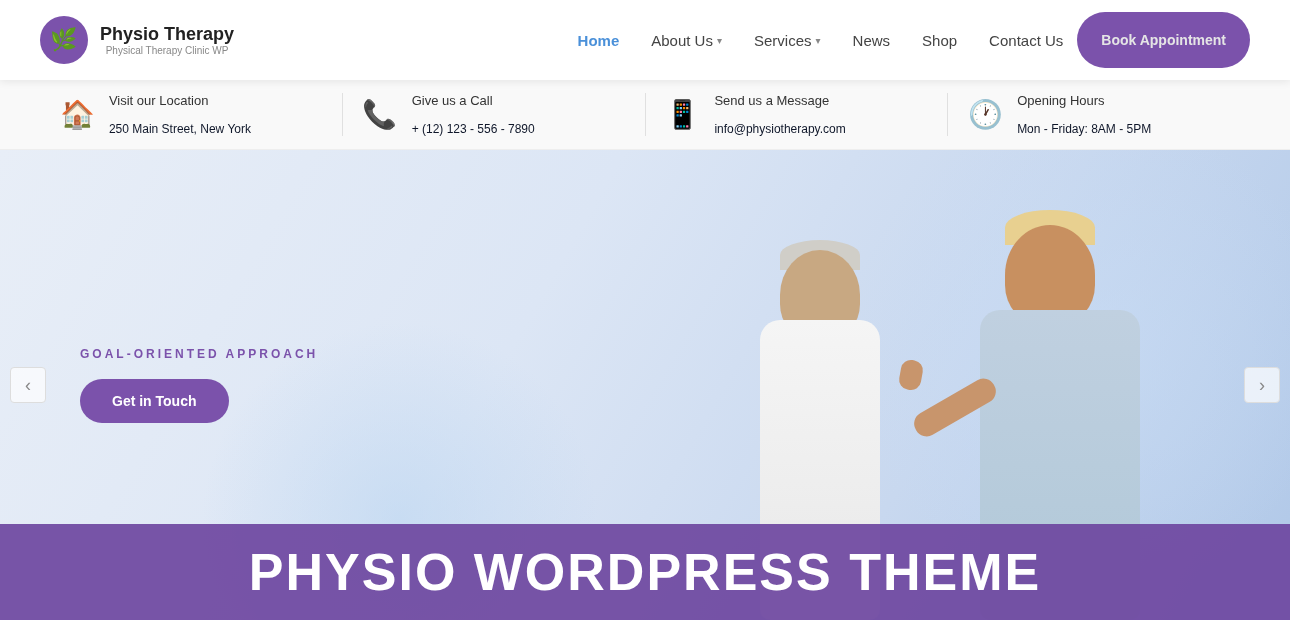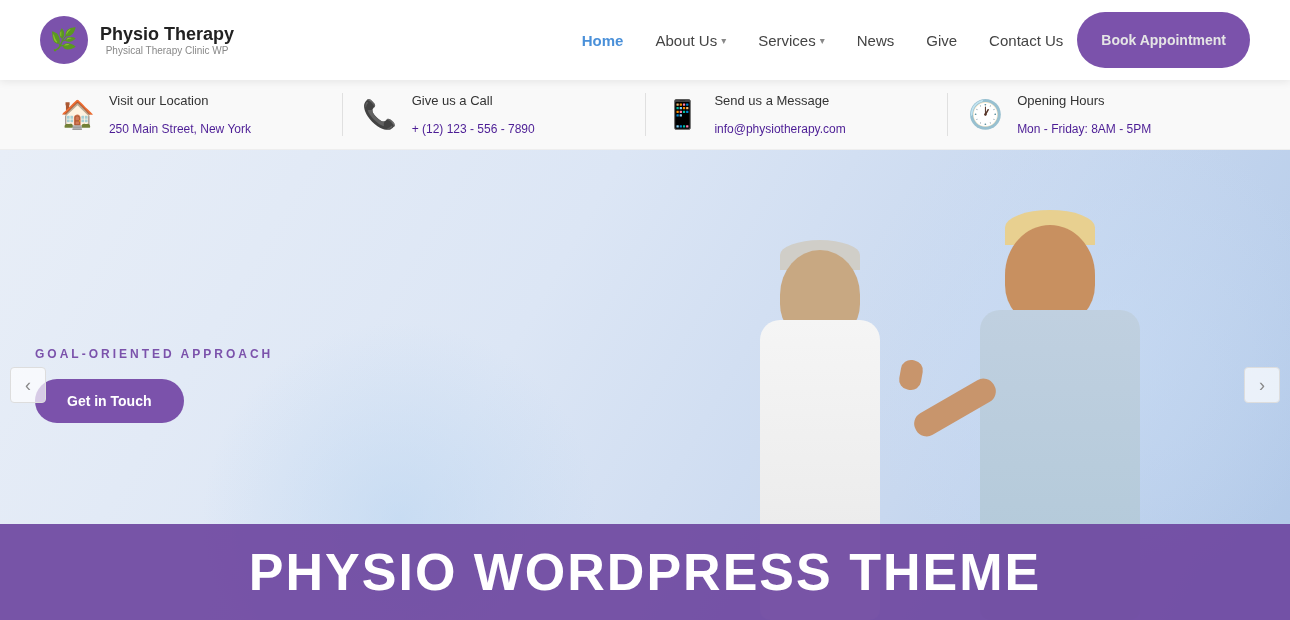--- a/index.html
+++ b/index.html
@@ -107,21 +107,21 @@
       font-size: 28px;
       color: #bbb;
     }
     .info-label {
       font-size: 13px;
       font-weight: 400;
       color: #333;
     }
     .info-value {
       font-size: 12px;
-      color: #4c1d95;
+      color: #0f172a;
       margin-top: 14px;
     }
 
     
     .hero {
       position: relative;
       height: 470px;
       background: linear-gradient(120deg, #e8eef7 0%, #dce6f5 40%, #c8d8ef 70%, #b0c8e8 100%);
       overflow: hidden;
       display: flex;
@@ -228,21 +228,21 @@
       width: 22px;
       height: 30px;
       background: #c8956c;
       border-radius: 10px;
       transform: rotate(10deg);
     }
 
     .hero-content {
       position: relative;
       z-index: 5;
-      padding: 0 35px;
+      padding: 0 80px;
       max-width: 600px;
     }
     .hero-tag {
       font-size: 12px;
       font-weight: 700;
       letter-spacing: 3px;
       color: #7b52ab;
       text-transform: uppercase;
       margin-bottom: 18px;
     }
@@ -356,21 +356,21 @@
     <a class="nav-link active">Home</a>
     <a class="nav-link">
       <span>About Us</span>
       <span class="chevron">▾</span>
     </a>
     <a class="nav-link">
       <span>Services</span>
       <span class="chevron">▾</span>
     </a>
     <a class="nav-link">News</a>
-    <a class="nav-link">Give</a>
+    <a class="nav-link">Shop</a>
     <a class="nav-link">Contact Us</a>
   </div>
 
   <button class="book-btn">Book Appointment</button>
 </nav>
 
 <div class="info-bar">
   <div class="info-item">
     <span class="info-icon">🏠</span>
     <div>

